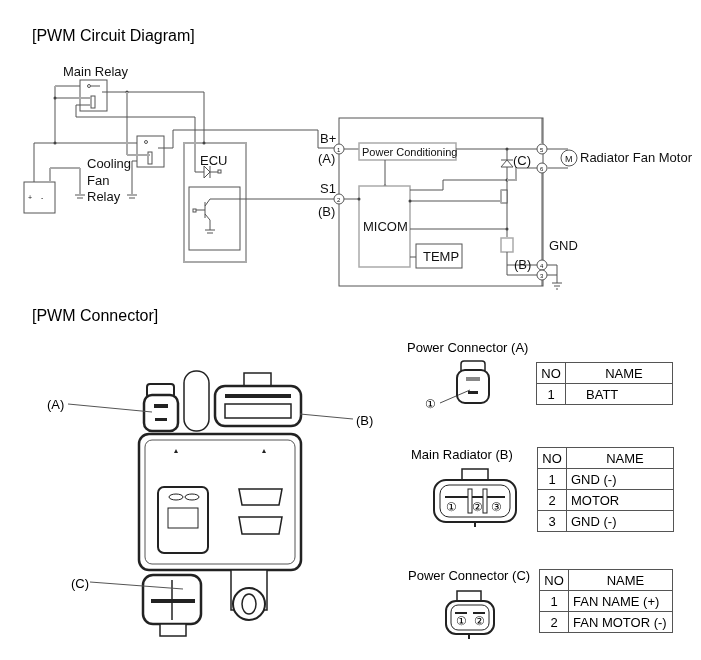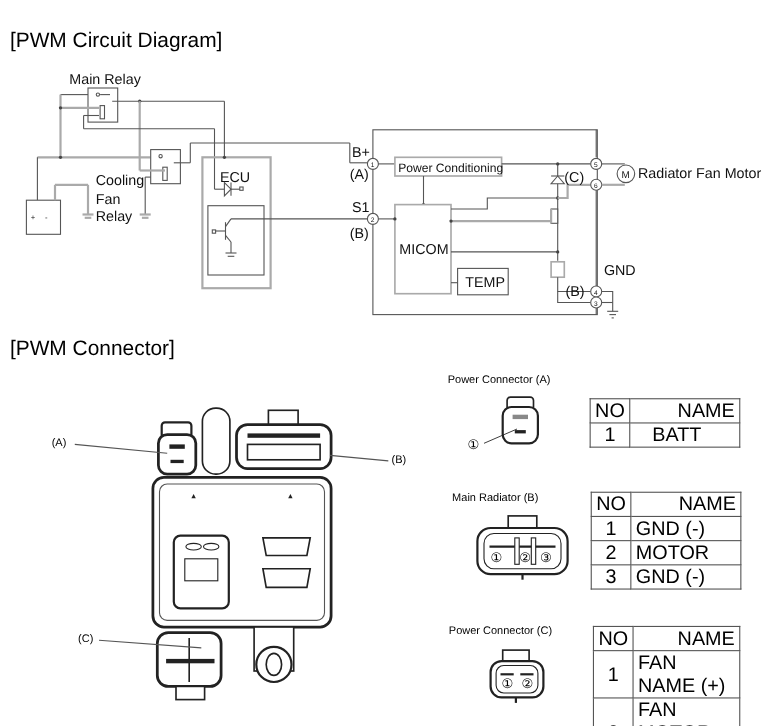--- a/index.html
+++ b/index.html
@@ -1,29 +1,29 @@
 <!DOCTYPE html>
 <html><head>
 <meta charset="utf-8">
 <style>
   html, body { margin:0; padding:0; background:#ffffff; }
   body { width:701px; height:660px; position:relative; overflow:hidden;
          font-family:"Liberation Sans", sans-serif; color:#000; }
-  .heading { position:absolute; font-size:19px; }
+  .heading { position:absolute; font-size:16px;margin-left:23px; }
   svg { position:absolute; left:0; top:0; }
   svg text { font-family:"Liberation Sans", sans-serif; fill:#111; }
   .w { stroke:#555; stroke-width:1; fill:none; }
   .g { stroke:#aaa; stroke-width:2; fill:none; }
   .b { stroke:#555; stroke-width:1; fill:#fff; }
   .dot { fill:#444; }
-  table.pin { position:absolute; border-collapse:collapse; font-size:18px; }
+  table.pin { position:absolute; border-collapse:collapse; font-size:13px; }
   table.pin td, table.pin th { border:1px solid #555; padding:0 4px; height:20px; font-weight:normal; }
-  table.pin th { text-align:right; }
+  table.pin th { text-align:center; }
   table.pin td.no, table.pin th.no { text-align:center; width:20px; }
-  .clabel { position:absolute; font-size:10px; }
+  .clabel { position:absolute; font-size:13px; }
 </style>
 </head>
 <body>
 
 <div class="heading" style="left:9px;top:27px;">[PWM Circuit Diagram]</div>
 <div class="heading" style="left:9px;top:307px;">[PWM Connector]</div>
 
 <svg width="701" height="300">
 
   <g>

